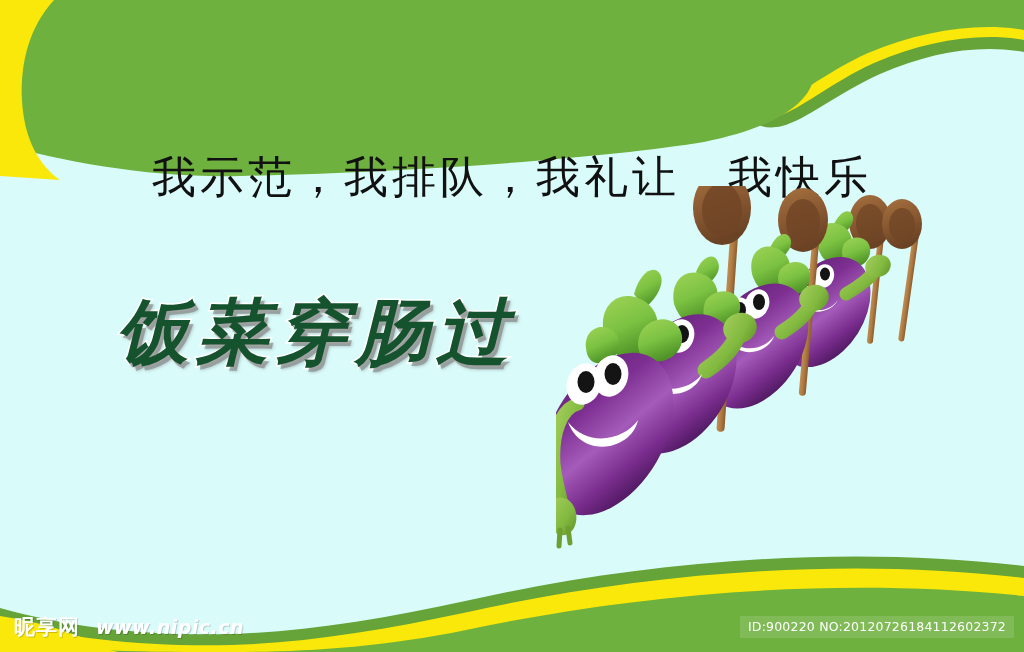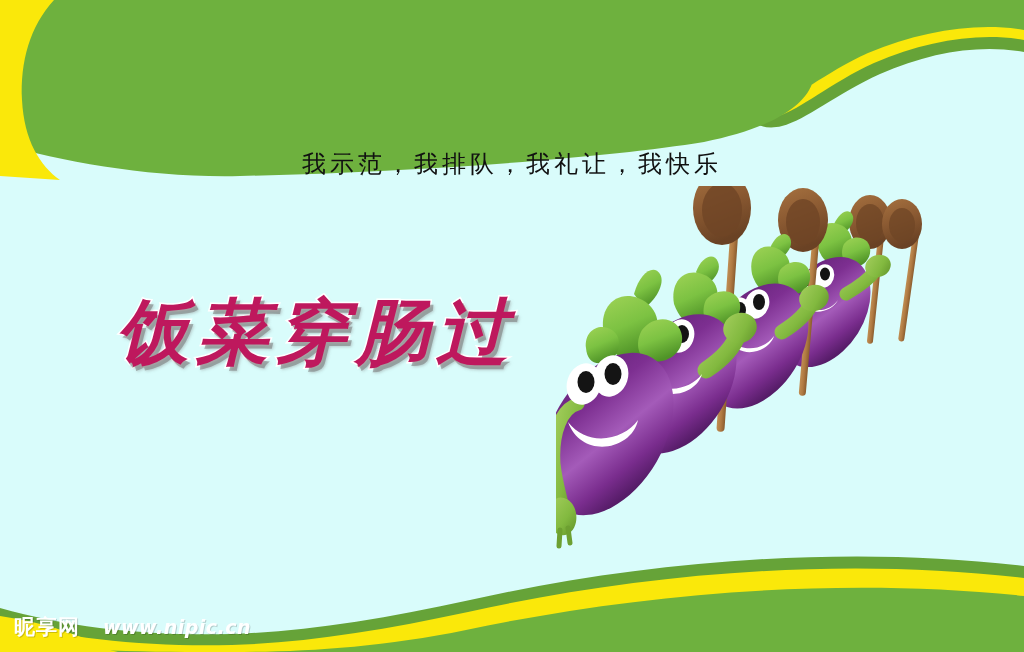--- a/index.html
+++ b/index.html
@@ -28,40 +28,40 @@
   }
 
   
   .headline {
     position: absolute;
     left: 0;
     top: 148px;
     width: 1024px;
     text-align: center;
     font-family: "DejaVu Serif", "Liberation Serif", serif;
-    font-size: 24px;
+    font-size: 44px;
     letter-spacing: 4px;
     color: #111111;
     white-space: nowrap;
   }
 
   
   .slogan-wrap {
     position: absolute;
     left: 52px;
     top: 276px;
     width: 560px;
   }
   .slogan-line {
     font-family: "DejaVu Serif", "Liberation Serif", serif;
     font-weight: bold;
     font-style: italic;
     font-size: 72px;
     line-height: 112px;
-    color: #be185d;
+    color: #14532d;
     letter-spacing: 8px;
     white-space: nowrap;
     -webkit-text-stroke: 3px #ffffff;
     paint-order: stroke fill;
     text-shadow:
       3px 4px 0 rgba(120,120,120,0.55),
       4px 5px 3px rgba(120,120,120,0.35);
   }
   .slogan-line.l1 { margin-left: 64px; }
   .slogan-line.l2 { margin-left: 12px; }
@@ -76,21 +76,21 @@
   }
   .crowd svg { display:block; width:420px; height:400px; }
 
   
   .watermark {
     position: absolute;
     left: 14px;
     bottom: 12px;
     display: flex;
     align-items: center;
-    gap: 23px;
+    gap: 16px;
     height: 26px;
   }
   .wm-logo {
     font-family: "DejaVu Sans", sans-serif;
     font-weight: bold;
     font-size: 21px;
     color: #ffffff;
     letter-spacing: 1px;
     line-height: 1;
     text-shadow: 1px 1px 0 rgba(0,0,0,0.18);
@@ -324,14 +324,15 @@
         </g>
       </g>
     </svg>
   </div>
 
   <div class="watermark">
     <span class="wm-logo">昵享网</span>
     <span class="wm-url">www.nipic.cn</span>
   </div>
 
+  <div class="id-stamp">ID:900220 NO:20120726184112602372</div>
 
 </div>
 
 </body></html>

